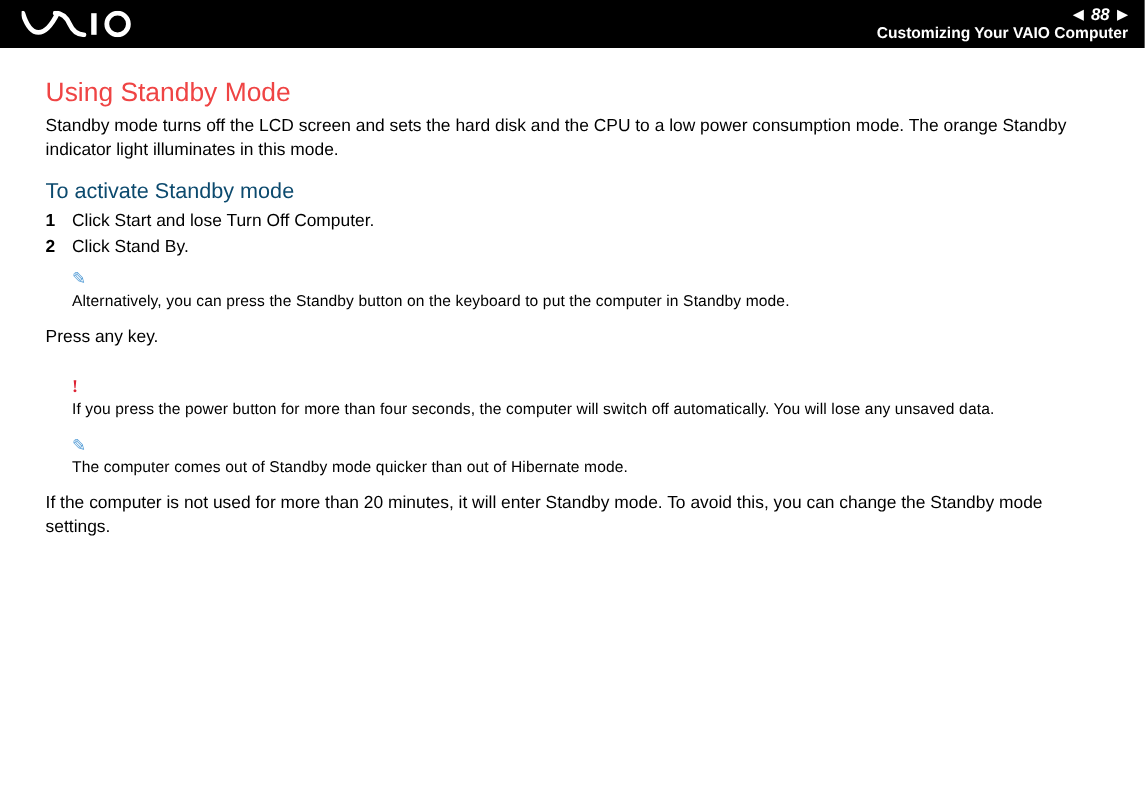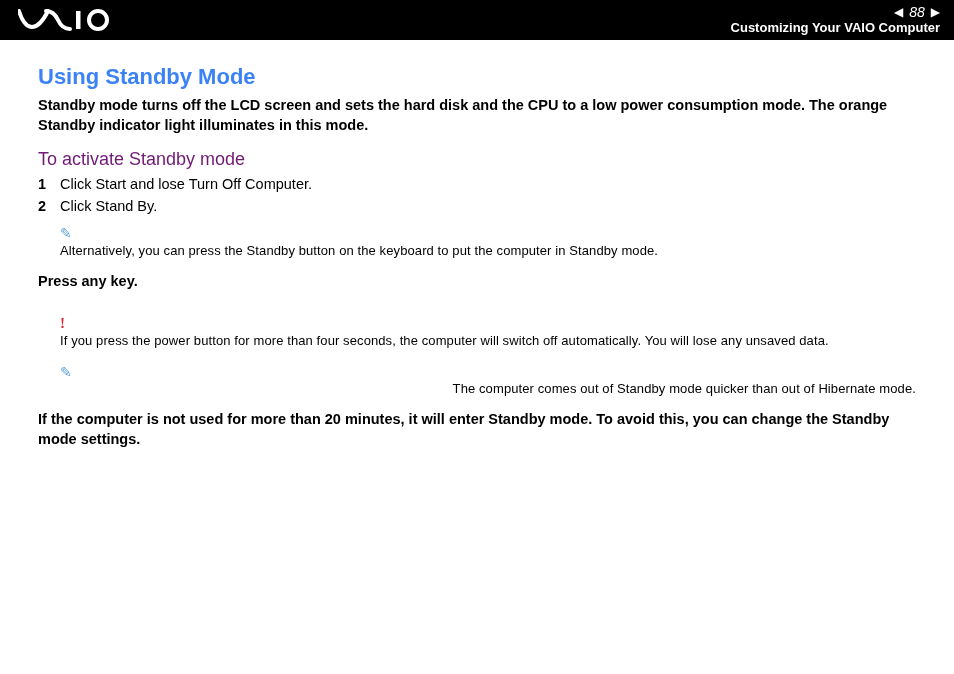--- a/index.html
+++ b/index.html
@@ -35,44 +35,43 @@
     display: flex;
     align-items: center;
     gap: 6px;
   }
   .nav-arrow {
     font-size: 12px;
     color: #fff;
   }
   .page-num {
     font-style: italic;
-    font-weight: normal;
+    font-weight: bold;
     font-size: 14px;
   }
   .nav-sub {
     font-weight: bold;
     font-size: 13px;
   }
   .content {
     padding: 24px 38px 0 38px;
   }
   .title {
-    color: #3b82f6;
+    color: #ef4444;
     font-size: 22px;
-    font-weight: bold;
+    font-weight: normal;
     margin: 0 0 6px 0;
   }
   .body-text {
     font-size: 14.5px;
     line-height: 1.35;
     margin: 0 0 14px 0;
-    font-weight: bold;
   }
   .subhead {
-    color: #701a75;
+    color: #0c4a6e;
     font-size: 18px;
     font-weight: normal;
     margin: 10px 0 6px 0;
   }
   .steps {
     margin: 0 0 10px 0;
     padding: 0;
     font-size: 14.5px;
   }
   .step {
@@ -103,21 +102,20 @@
     font-weight: bold;
     font-size: 15px;
     display: block;
     margin-bottom: -2px;
     font-family: Georgia, serif;
   }
   .note-text {
     font-family: "Helvetica Neue", Arial, sans-serif;
     font-size: 13px;
     letter-spacing: 0.1px;
-    text-align: right;
   }
   .note-para {
     margin: 0 0 12px 0;
   }
   b { font-weight: normal; }
 </style>
 </head>
 <body>
 
 <div class="header">

